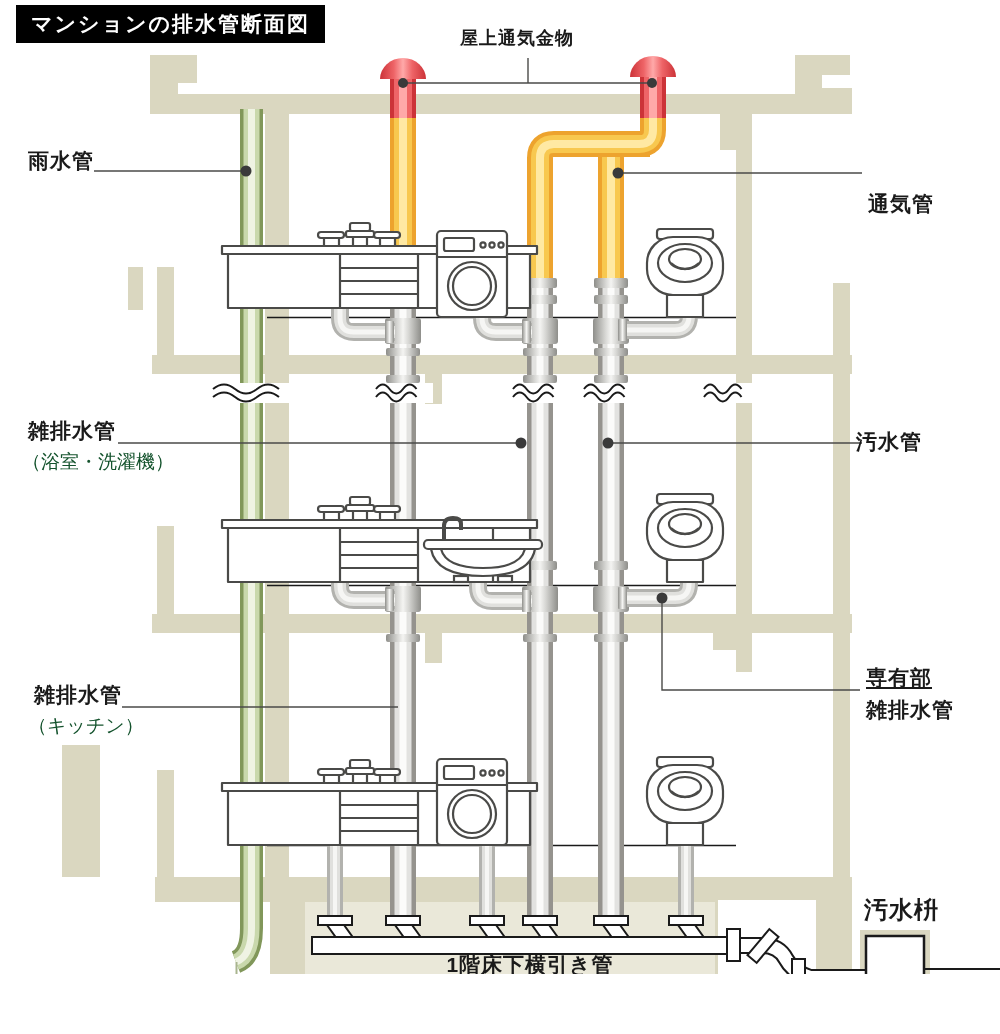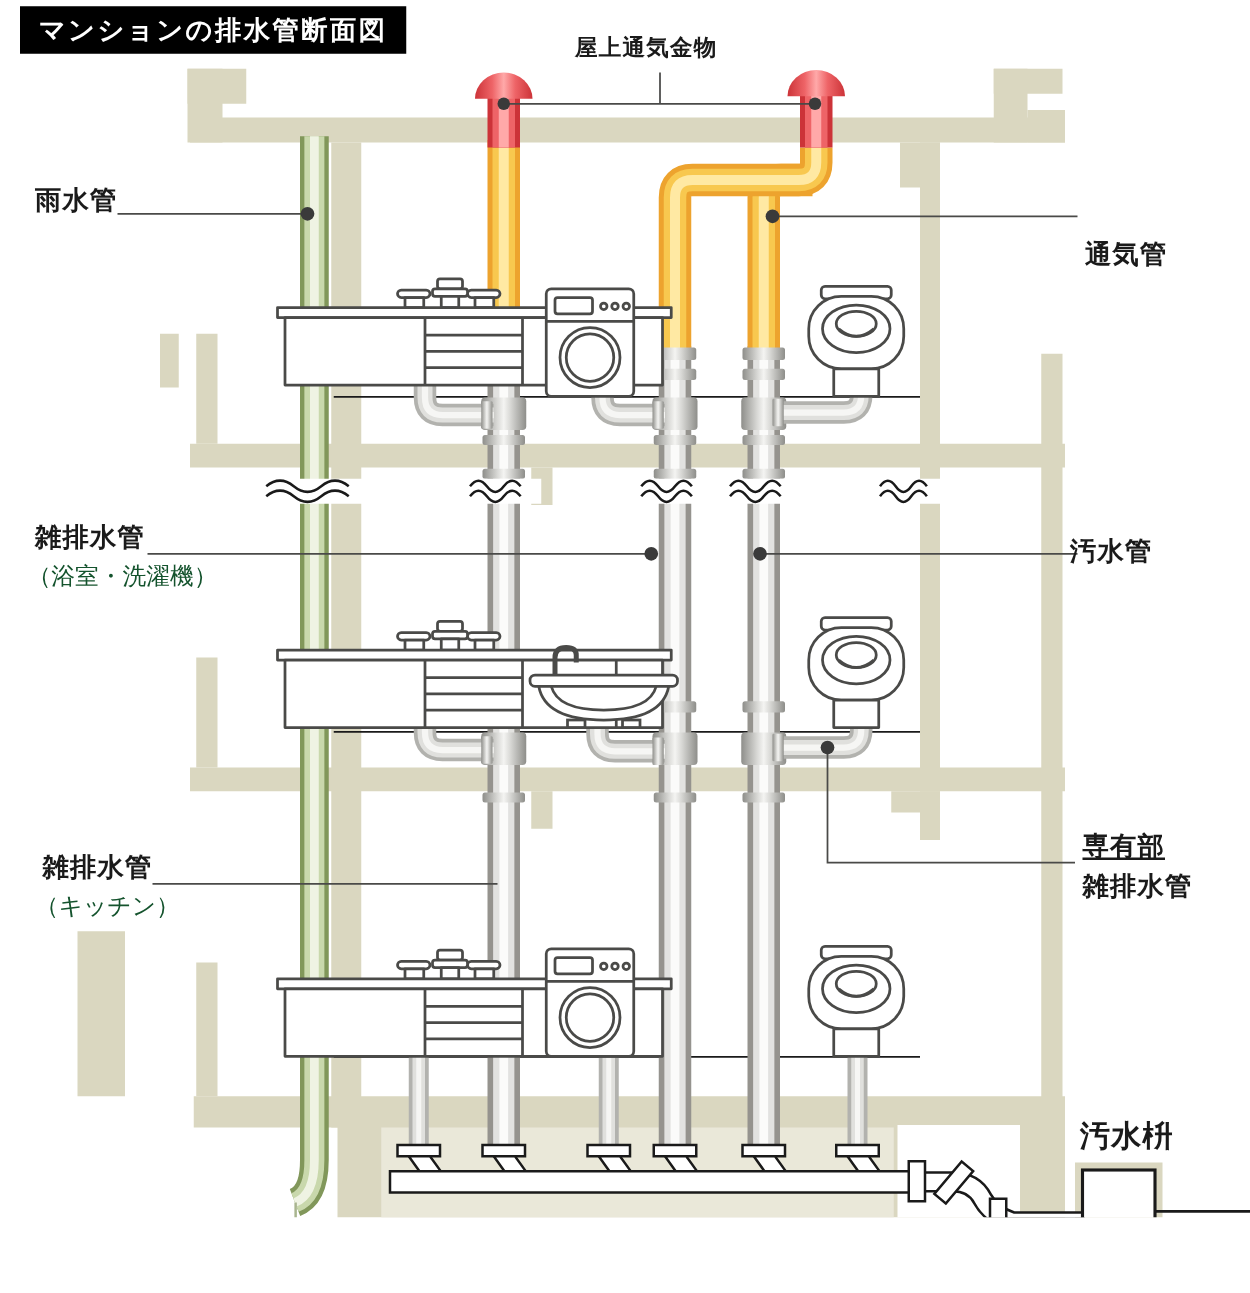--- a/index.html
+++ b/index.html
@@ -314,14 +314,15 @@
 <div class="lbl" style="left:28px;top:149px;">雨水管</div>
 <div class="lbl" style="left:868px;top:160px;margin-top:32px;">通気管</div>
 <div class="lbl" style="left:28px;top:419px;">雑排水管</div>
 <div class="lbl sub sub-dark" style="left:22px;top:451px;">（浴室・洗濯機）</div>
 <div class="lbl" style="left:856px;top:430px;">汚水管</div>
 <div class="lbl" style="left:34px;top:683px;">雑排水管</div>
 <div class="lbl sub sub-dark" style="left:28px;top:715px;">（キッチン）</div>
 <div class="lbl" style="left:866px;top:666px;text-decoration:underline;">専有部</div>
 <div class="lbl" style="left:866px;top:698px;">雑排水管</div>
 <div class="lbl" style="left:864px;top:896px;font-size:24px;">汚水枡</div>
+<div class="lbl center-lbl" style="left:330px;top:953px;width:400px;">1階床下横引き管</div>
 
 </div>
 
 </body></html>

